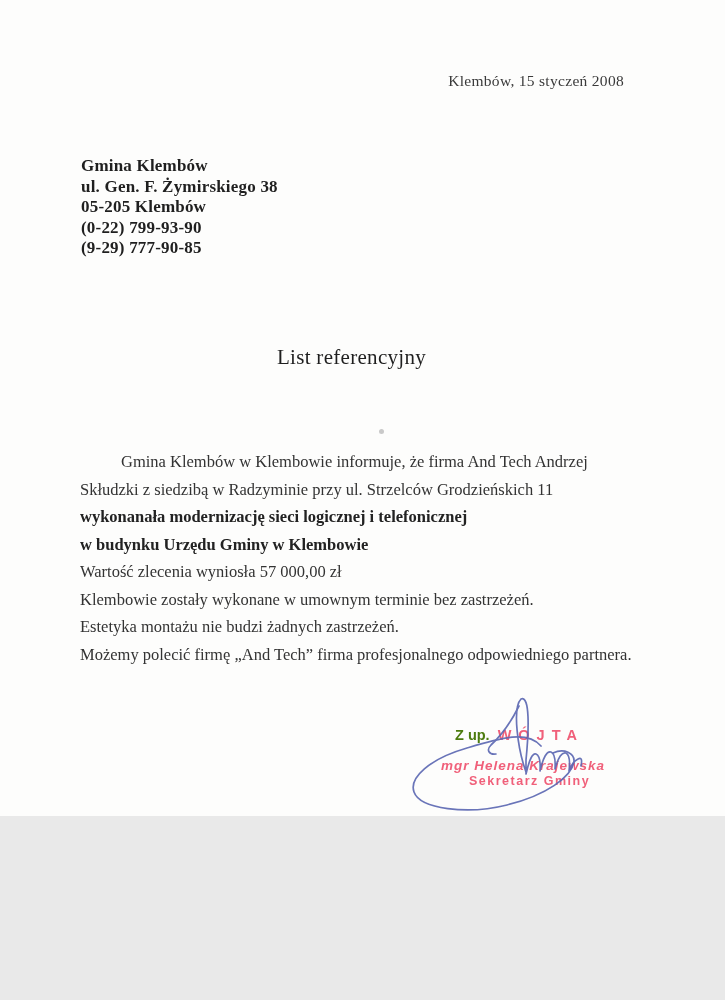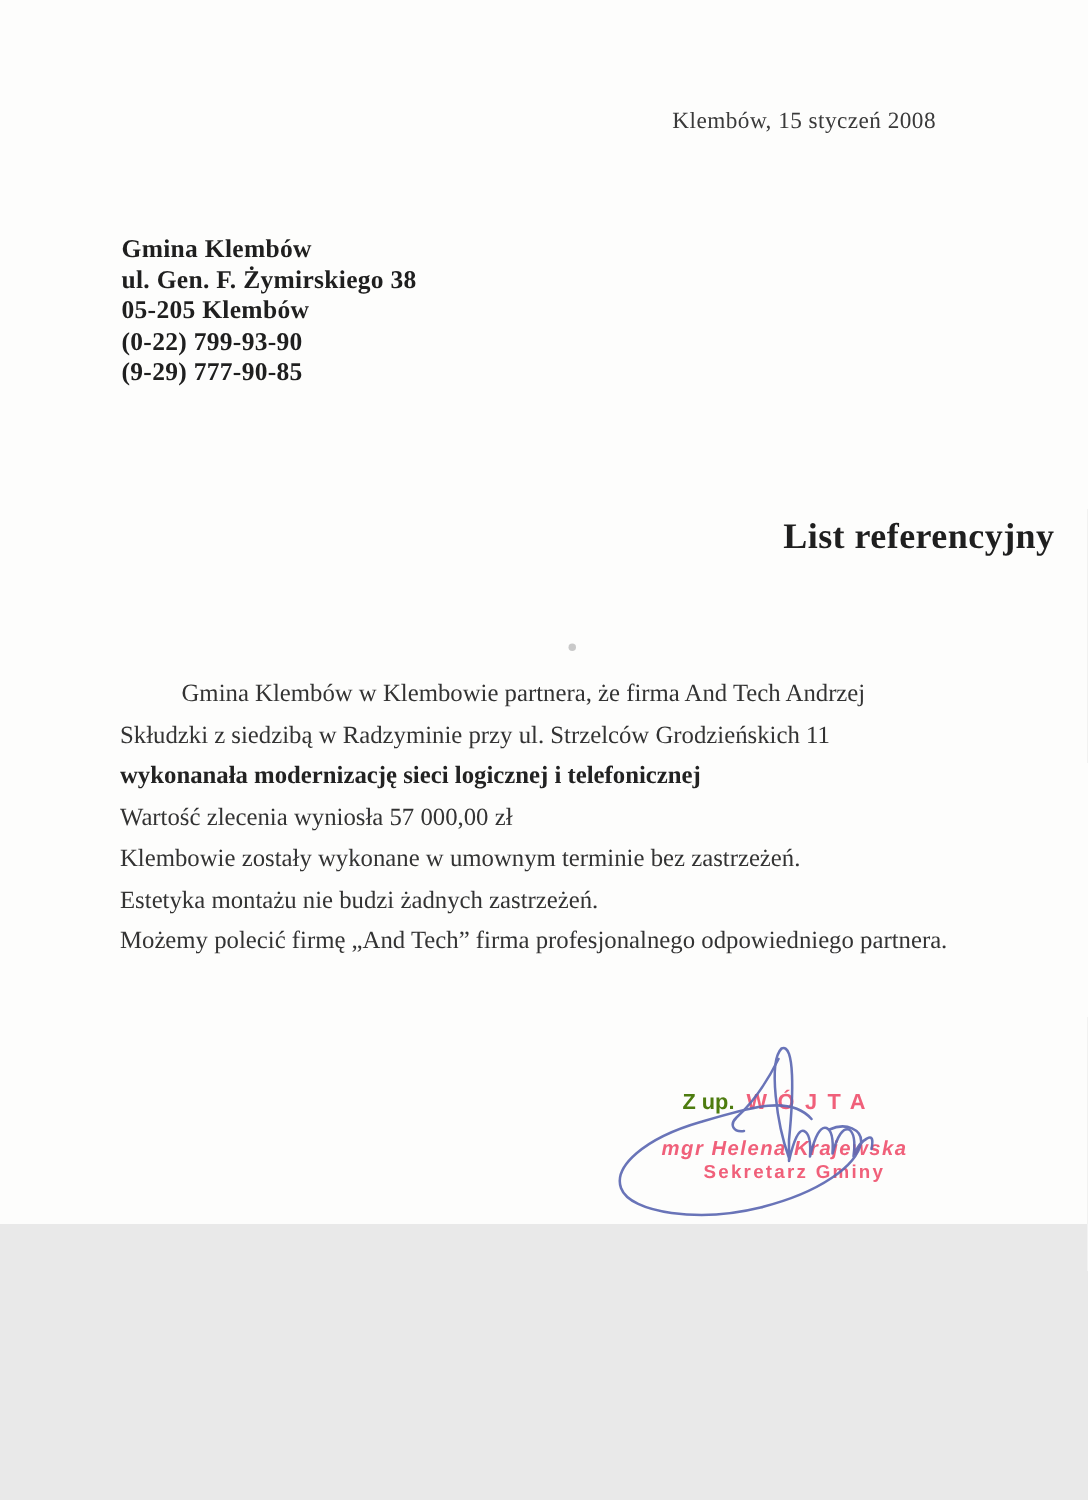--- a/index.html
+++ b/index.html
@@ -31,23 +31,23 @@
     font-size: 17px;
     line-height: 20.6px;
     color: #1f1f1f;
     letter-spacing: 0.2px;
   }
   .letter-title {
     position: absolute;
     left: 0;
     right: 22px;
     top: 345px;
-    text-align: right;
-    font-weight: bold;
-    font-size: 24px;
+    text-align: center;
+    font-weight: normal;
+    font-size: 21px;
     color: #1f1f1f;
     letter-spacing: 0.3px;
   }
   .body-block {
     position: absolute;
     left: 80px;
     top: 450px;
     width: 610px;
     font-size: 16.5px;
     color: #333;
@@ -125,23 +125,24 @@
     <div>05-205 Klembów</div>
     <div>(0-22) 799-93-90</div>
     <div>(9-29) 777-90-85</div>
   </div>
 
   <div class="letter-title">List referencyjny</div>
 
   <div class="scan-speck"></div>
 
   <div class="body-block">
-    <div class="body-line indent">Gmina Klembów w Klembowie partnera, że firma And Tech Andrzej</div>
+    <div class="body-line indent">Gmina Klembów w Klembowie informuje, że firma And Tech Andrzej</div>
     <div class="body-line">Skłudzki z siedzibą w Radzyminie przy ul. Strzelców Grodzieńskich 11</div>
     <div class="body-line bold">wykonanała modernizację sieci logicznej i telefonicznej</div>
+    <div class="body-line bold">w budynku Urzędu Gminy w Klembowie</div>
     <div class="body-line">Wartość zlecenia wyniosła 57 000,00 zł</div>
     <div class="body-line">Klembowie zostały wykonane w umownym terminie bez zastrzeżeń.</div>
     <div class="body-line">Estetyka montażu nie budzi żadnych zastrzeżeń.</div>
     <div class="body-line">Możemy polecić firmę  „And Tech” firma profesjonalnego odpowiedniego partnera.</div>
   </div>
 
   <div class="stamp-block">
     <div class="stamp-line1" style="color: rgb(240, 96, 122);">
       <span style="color: #4d7c0f;">Z up.</span><span class="stamp-office" style="color: rgb(240, 96, 122);">WÓJTA</span>
     </div>

